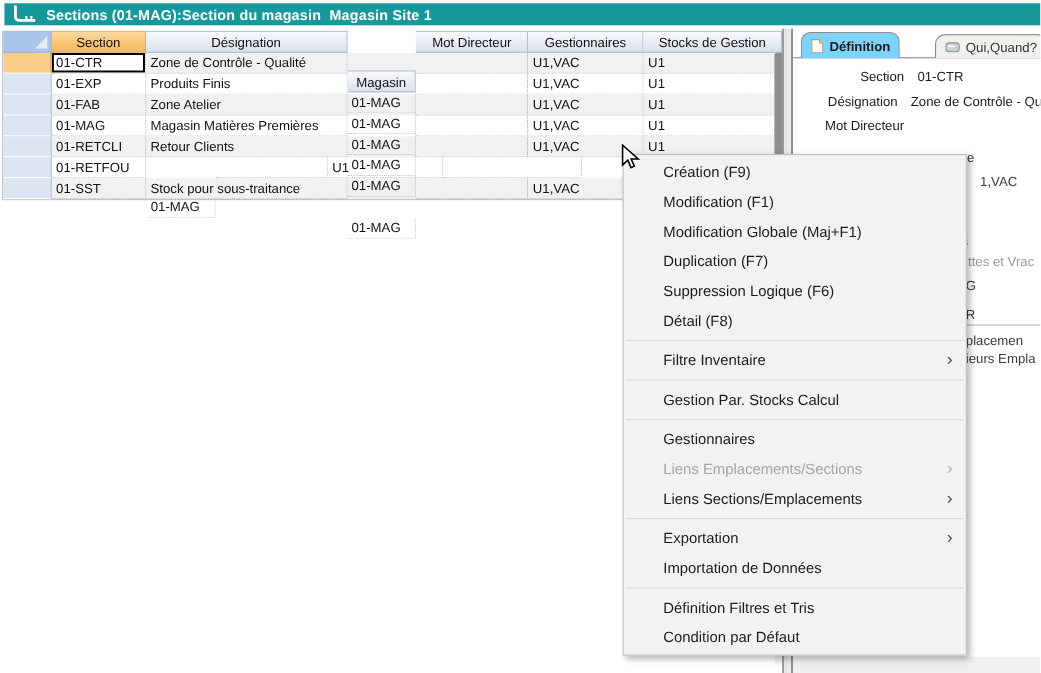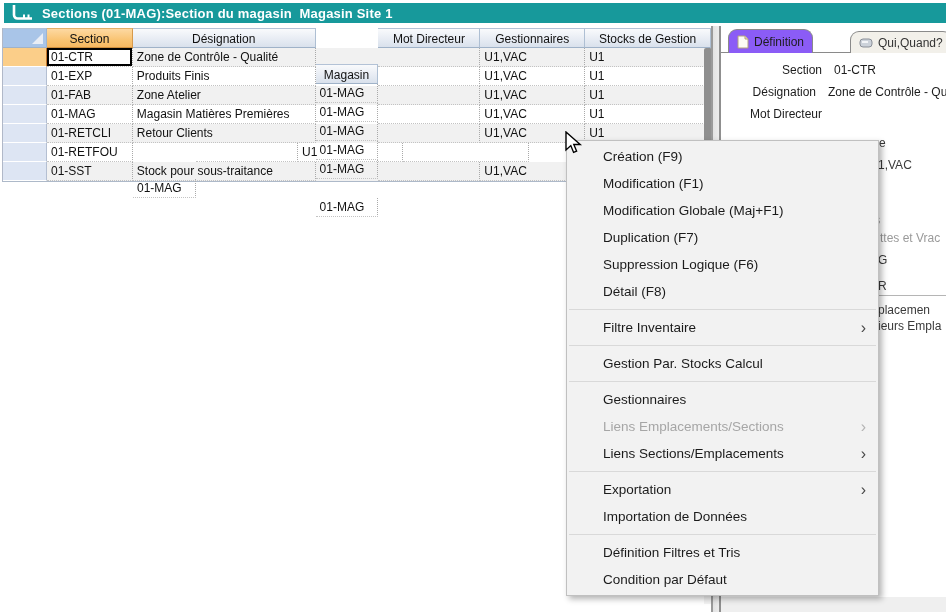--- a/index.html
+++ b/index.html
@@ -38,30 +38,30 @@
   .vscroll-track{position:absolute;left:704px;top:48px;width:8px;height:556px;background:#f3f3f3;}
   .vscroll-thumb{position:absolute;left:704px;top:48px;width:8px;height:150px;background:#8f8f8f;border-radius:2px;}
   .splitter{position:absolute;left:711px;top:26px;width:10px;height:586px;
     background:linear-gradient(90deg,#9a9a9a 0,#9a9a9a 2px,#e2e2e2 2px,#ececec 8px,#8f8f8f 8px);}
 
   
   .panel{position:absolute;left:721px;top:24px;width:225px;height:588px;background:#fff;overflow:hidden;font-size:12px;color:#1c1c1c;}
   .tabline{position:absolute;left:0;top:28px;width:225px;height:1px;background:#8a8a8a;}
   .tab{position:absolute;border:1px solid #8a8a8a;border-bottom:none;border-radius:9px 9px 0 0;
     display:flex;align-items:center;padding:0 8px;}
-  .tab.active{left:7px;top:5px;height:24px;background:#8b5cf6;z-index:2;font-weight:normal;}
+  .tab.active{left:7px;top:5px;height:24px;background:#7dd3fc;z-index:2;font-weight:bold;}
   .tab.inactive{left:129px;top:7px;height:22px;background:#f2f0ea;z-index:1;color:#333;}
   .tab .ticn{margin-right:5px;display:block;}
   .fieldrow{position:absolute;left:0;width:240px;display:flex;}
   .flabel{width:101px;text-align:right;color:#1c1c1c;}
   .fvalue{margin-left:12px;white-space:nowrap;overflow:hidden;}
   .fr-section{top:39px;} .fr-designation{top:61px;} .fr-motdirecteur{top:83px;}
   .frag{position:absolute;white-space:nowrap;color:#3a3a3a;}
   .frag.gray{color:#9a9a9a;}
-  .f1{left:158px;top:112px;} .f2{left:157px;top:134px;}
+  .f1{left:158px;top:112px;} .f2{left:157px;top:134px;padding-left:13px;}
   .f3{left:140px;top:189px;} .f4{left:159px;top:207px;}
   .f5{left:157px;top:229px;} .f6{left:157px;top:255px;}
   .pdivider{position:absolute;left:156px;top:271px;width:69px;height:1px;background:#b5b5b5;}
   .f7{left:147px;top:279px;text-align:center;} .f8{left:157px;top:295px;}
   .panel-bottom{position:absolute;left:0;top:573px;width:225px;height:15px;background:#efefef;}
 
   
   .menu{position:absolute;left:566px;top:140px;width:313px;background:#f2f2f2;
     border:1px solid #c0c0c0;padding:2px 0;box-shadow:3px 3px 6px rgba(0,0,0,.30);z-index:10;}
   .mitem{height:27px;line-height:27px;padding-left:36px;padding-right:26px;font-size:13.5px;

